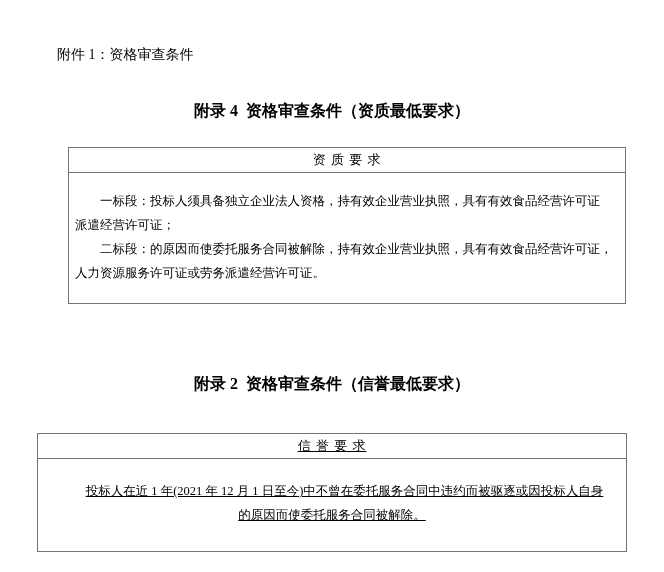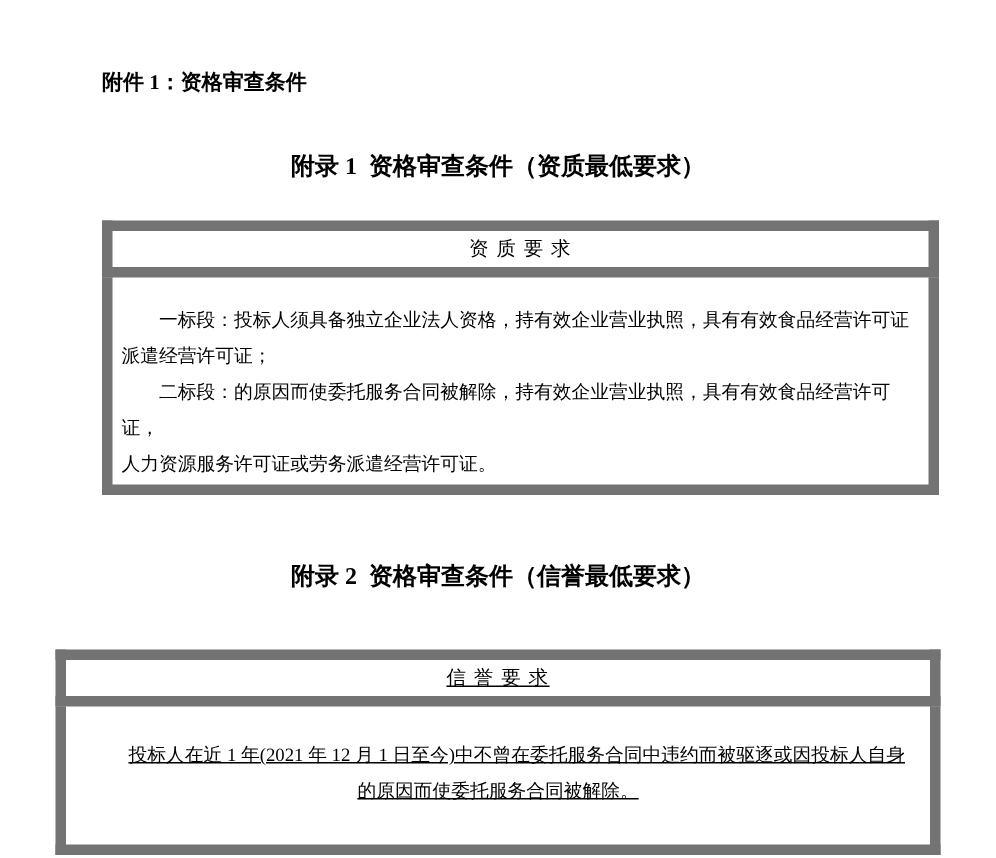--- a/index.html
+++ b/index.html
@@ -10,24 +10,24 @@
   body {
     width: 664px;
     height: 572px;
     position: relative;
     overflow: hidden;
     font-family: "Liberation Serif", "DejaVu Serif", serif;
     color: #000000;
   }
   .attachment-label {
     position: absolute;
-    left: 68px;
+    left: 57px;
     top: 46px;
     font-size: 14px;
-    font-weight: bold;
+    font-weight: normal;
     white-space: nowrap;
   }
   .appendix-heading {
     position: absolute;
     left: 0;
     width: 664px;
     text-align: center;
     font-size: 16px;
     font-weight: bold;
     white-space: pre;
@@ -38,21 +38,21 @@
   table.req-table {
     position: absolute;
     border-collapse: collapse;
     background: #ffffff;
     table-layout: fixed;
   }
   #table-1 { left: 68px; top: 147px; width: 558px; }
   #table-2 { left: 37px; top: 433px; width: 590px; text-decoration: underline; }
 
   .req-table th, .req-table td {
-    border: 7px solid #737373;
+    border: 1px solid #737373;
   }
   .req-table th {
     font-weight: normal;
     font-size: 13px;
     text-align: center;
     height: 24px;
     padding: 0;
     letter-spacing: 1px;
   }
   .req-table td {
@@ -71,21 +71,21 @@
     word-break: break-all;
   }
 </style>
 </head>
 <body>
 
 <div>
 
   <div class="attachment-label">附件 1：资格审查条件</div>
 
-  <div id="heading-1" class="appendix-heading">附录 1  资格审查条件（资质最低要求）</div>
+  <div id="heading-1" class="appendix-heading">附录 4  资格审查条件（资质最低要求）</div>
 
   <table id="table-1" class="req-table">
     <thead>
       <tr>
         <th>资 质 要 求</th>
       </tr>
     </thead>
     <tbody>
       <tr>
         <td>

